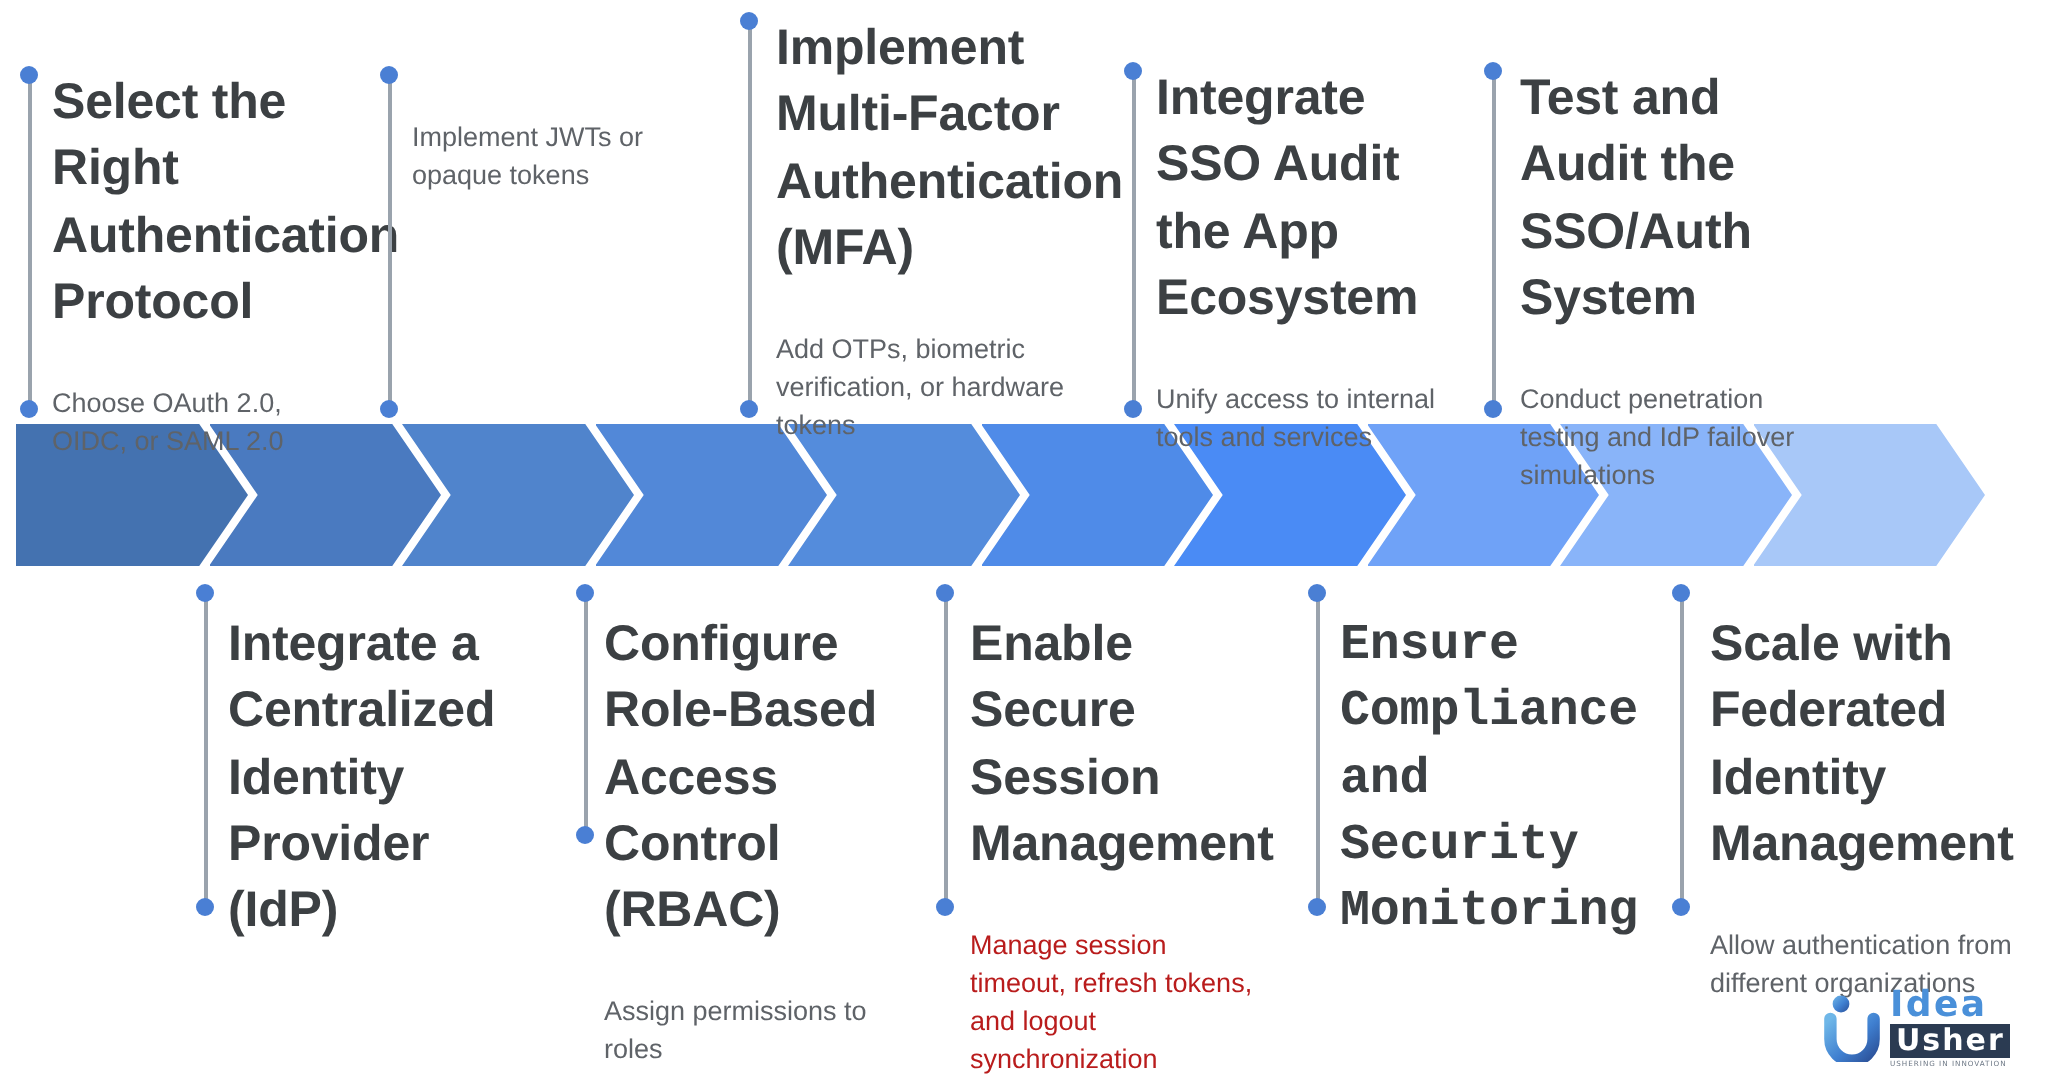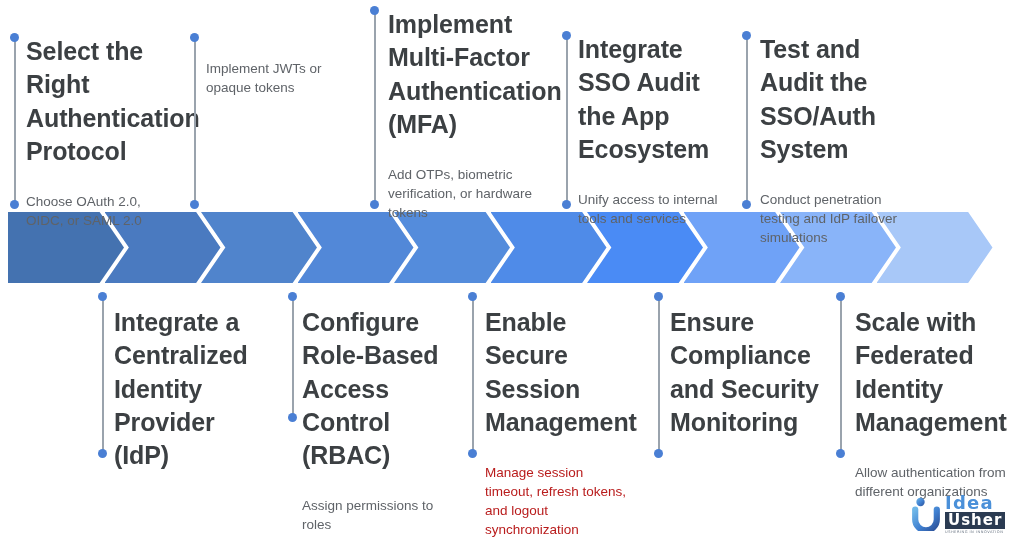--- a/index.html
+++ b/index.html
@@ -203,21 +203,21 @@
       </div>
       <div class="step" style="left: 485px; top: 306px; width: 150px;">
         <div class="step-title" style="color: rgb(60, 64, 67);">Enable Secure Session Management</div>
         <div class="step-desc" style="color: #b91c1c;">Manage session timeout, refresh tokens, and logout synchronization</div>
       </div>
       <div class="connector" style="left: 654px; top: 292px; height: 166px;">
         <div class="line" style="background: rgb(154, 163, 173);"></div>
         <div class="dot top" style="background: rgb(74, 127, 212);"></div>
         <div class="dot bottom" style="background: rgb(74, 127, 212);"></div>
       </div>
-      <div class="step" style="left: 670px; top: 306px; width: 152px;">
+      <div class="step" style="left: 670px; top: 306px; width: 152px; font-family: Liberation Mono, monospace;">
         <div class="step-title" style="color: rgb(60, 64, 67);">Ensure Compliance and Security Monitoring</div>
       </div>
       <div class="connector" style="left: 836px; top: 292px; height: 166px;">
         <div class="line" style="background: rgb(154, 163, 173);"></div>
         <div class="dot top" style="background: rgb(74, 127, 212);"></div>
         <div class="dot bottom" style="background: rgb(74, 127, 212);"></div>
       </div>
       <div class="step" style="left: 855px; top: 306px; width: 160px;">
         <div class="step-title" style="color: rgb(60, 64, 67);">Scale with Federated Identity Management</div>
         <div class="step-desc" style="color: rgb(95, 99, 104);">Allow authentication from different organizations</div>

